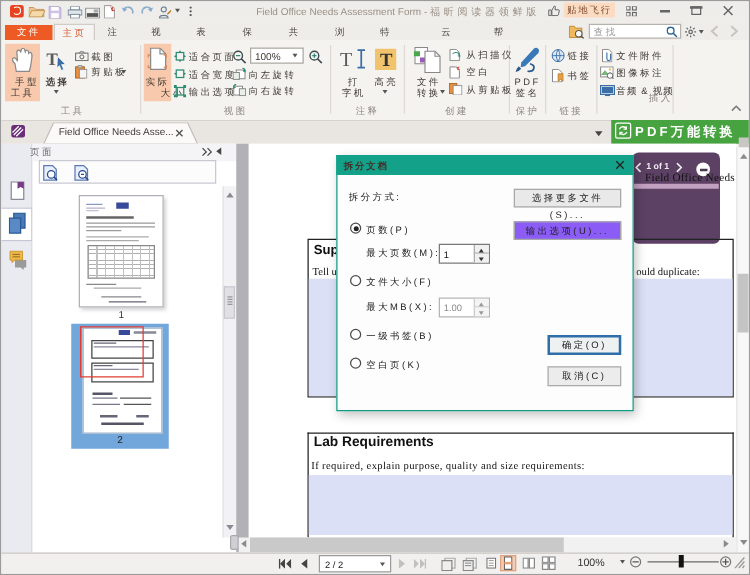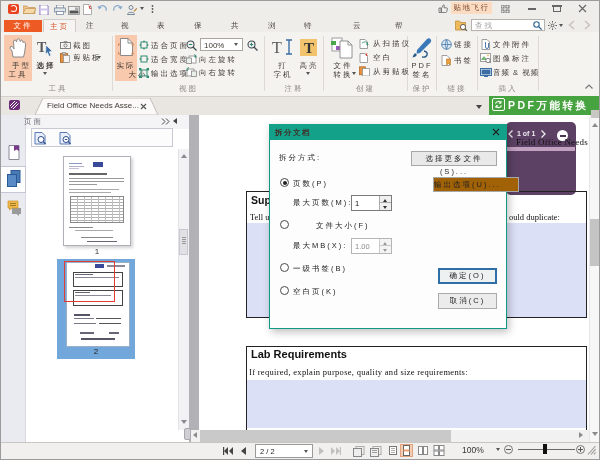--- a/index.html
+++ b/index.html
@@ -61,20 +61,21 @@
         <path d="M0.5 9.5 C0.5 6.5 7.5 6.5 7.5 9.5 Z" fill="none" stroke="#6a7d90" stroke-width=".9"></path>
         <path d="M6.5 6 l3-3 l0.8 0.8 l-3 3 Z" fill="#b8762a"></path>
       </svg>
  <div class="a" style="left:139px;top:6px;width:0;height:0;border-left:2.5px solid transparent;border-right:2.5px solid transparent;border-top:3px solid #555;"></div>
  <svg class="ico" style="left:150px;top:4px" width="3" height="8" viewBox="0 0 3 8">
         <circle cx="1.5" cy="1" r="0.9" fill="#555"></circle>
         <circle cx="1.5" cy="4" r="0.9" fill="#555"></circle>
         <circle cx="1.5" cy="7" r="0.9" fill="#555"></circle>
       </svg>
 </div>
+<div class="a" style="left:204px;top:3px;width:240px;height:10px;font-size:8px;color:#9a9186;white-space:nowrap;">Field Office Needs Assessment Form - <span style="letter-spacing:3px;">福昕阅读器领鲜版</span></div>
 <div id="titler">
 
  <svg class="ico" style="left:437px;top:3px" width="10" height="9" viewBox="0 0 10 9">
         <path d="M1 4 h2 v4.5 H1 Z M3.5 4.2 L5.5 0.8 q1 0 0.8 1.2 l-0.3 1.8 h2.6 q1 0 0.8 1 l-0.7 3 q-0.2 0.7-1 0.7 H3.5 Z" fill="none" stroke="#666" stroke-width=".8"></path>
       </svg>
  <div class="a" style="left:450px;top:1px;width:41px;height:12px;background:#fbdcc3;color:#7c4a2d;font-size:7.5px;text-align:center;line-height:12px;letter-spacing:1.5px;">贴地飞行</div>
 
  <svg class="ico" style="left:500px;top:4px" width="9" height="8" viewBox="0 0 9 8">
         <rect x="0" y="0" width="3" height="3" fill="none" stroke="#666" stroke-width=".9"></rect>
         <rect x="5" y="0" width="3" height="3" fill="none" stroke="#666" stroke-width=".9"></rect>
@@ -141,21 +142,21 @@
  <div class="a" style="left:435px;top:35px;width:1px;height:55px;background:#ddd9d4;"></div>
  <div class="a" style="left:476px;top:35px;width:1px;height:55px;background:#ddd9d4;"></div>
  <div class="a" style="left:537px;top:35px;width:1px;height:55px;background:#ddd9d4;"></div>
 
  <div class="a" style="left:3px;top:83px;width:108px;text-align:center;color:#8d8780;">工具</div>
  <div class="a" style="left:112px;top:83px;width:151px;text-align:center;color:#8d8780;">视图</div>
  <div class="a" style="left:264px;top:83px;width:58px;text-align:center;color:#8d8780;">注释</div>
  <div class="a" style="left:323px;top:83px;width:83px;text-align:center;color:#8d8780;">创建</div>
  <div class="a" style="left:407px;top:83px;width:28px;text-align:center;color:#8d8780;">保护</div>
  <div class="a" style="left:436px;top:83px;width:40px;text-align:center;color:#8d8780;">链接</div>
- <div class="a" style="left:477px;top:83px;width:60px;text-align:center;color:#8d8780;">插入</div>
+ <div class="a" style="left:477px;top:73px;width:60px;text-align:right;color:#8d8780;">插入</div>
  <svg class="ico" style="left:584px;top:83px" width="8" height="5" viewBox="0 0 8 5">
         <path d="M0.5 4.5 L4 1 L7.5 4.5" fill="none" stroke="#777" stroke-width="1.2"></path>
       </svg>
 
  <div class="a" style="left:3px;top:34px;width:28px;height:46px;background:#f8c9ac;"></div>
  <svg class="ico" style="left:8px;top:37px" width="18" height="20" viewBox="0 0 18 20">
         <path d="M4 19 L3 13 Q0 10 1.5 8.5 Q3 7.5 4.5 10 L5 11 L4.5 4 Q4.5 2 6 2 Q7.3 2 7.5 4 L8 2 Q8.3 0.5 9.7 0.8 Q11 1 11 3 L11.2 3.5 Q11.6 2 12.8 2.2 Q14 2.5 14 4.5 Q14.8 3.5 15.8 4.2 Q16.8 5 16.5 8 L15.5 15 L14.5 19 Z" fill="#fff" stroke="#8a8a8a" stroke-width="1"></path>
       </svg>
  <div class="a" style="left:3px;top:60px;width:35px;text-align:center;">手型</div>
  <div class="a" style="left:3px;top:69px;width:28px;text-align:center;">工具</div>
@@ -480,30 +481,30 @@
  <div class="a" style="left:268px;top:123px;width:238px;height:16px;background:#13a289;box-sizing:border-box;"></div>
  <div class="a" style="left:274px;top:127px;font-size:7.5px;color:#42302a;font-weight:bold;letter-spacing:1.5px;">拆分文档</div>
  <svg class="ico" style="left:491px;top:127px" width="8" height="8" viewBox="0 0 8 8">
         <path d="M1 1 L7 7 M7 1 L1 7" stroke="#222" stroke-width="1.1"></path>
       </svg>
  <div class="a" style="left:278px;top:152px;font-size:7.5px;color:#222;">拆分方式:</div>
  <div class="a" style="left:410px;top:150px;width:86px;height:15px;background:#e9e9e9;border:1px solid #a8a8a8;box-sizing:border-box;font-size:7.5px;color:#222;text-align:center;line-height:13px;">选择更多文件(S)...</div>
  <div class="a" style="left:279px;top:177px;width:9px;height:9px;border:1px solid #4a4a4a;border-radius:50%;box-sizing:border-box;background:#fff;"></div>
  <div class="a" style="left:281.5px;top:179.5px;width:4px;height:4px;border-radius:50%;background:#222;"></div>
  <div class="a" style="left:292px;top:178px;font-size:7.5px;color:#222;">页数(P)</div>
- <div class="a" style="left:432px;top:176px;width:86px;height:15px;background:#a16207;border:1px solid #a8a8a8;box-sizing:border-box;font-size:7.5px;color:#222;text-align:left;line-height:13px;">输出选项(U)...</div>
+ <div class="a" style="left:410px;top:176px;width:86px;height:15px;background:#8b5cf6;border:1px solid #a8a8a8;box-sizing:border-box;font-size:7.5px;color:#222;text-align:center;line-height:13px;">输出选项(U)...</div>
  <div class="a" style="left:292px;top:197px;font-size:7.5px;color:#222;">最大页数(M):</div>
  <div class="a" style="left:350px;top:194px;width:41px;height:16px;background:#fff;border:1px solid #7a7a7a;box-sizing:border-box;"></div>
  <div class="a" style="left:354px;top:198px;font-size:7.5px;color:#111;letter-spacing:0;">1</div>
  <div class="a" style="left:378px;top:195px;width:12px;height:7px;background:#f0f0f0;border-left:1px solid #aaa;border-bottom:1px solid #aaa;box-sizing:border-box;"></div>
  <div class="a" style="left:378px;top:202px;width:12px;height:7px;background:#f0f0f0;border-left:1px solid #aaa;box-sizing:border-box;"></div>
  <div class="a" style="left:382px;top:197.5px;width:0;height:0;border-left:2.5px solid transparent;border-right:2.5px solid transparent;border-bottom:3px solid #333;"></div>
  <div class="a" style="left:382px;top:204.5px;width:0;height:0;border-left:2.5px solid transparent;border-right:2.5px solid transparent;border-top:3px solid #333;"></div>
  <div class="a" style="left:279px;top:219px;width:9px;height:9px;border:1px solid #4a4a4a;border-radius:50%;box-sizing:border-box;background:#fff;"></div>
- <div class="a" style="left:292px;top:220px;font-size:7.5px;color:#222;margin-left:23px;">文件大小(F)</div>
+ <div class="a" style="left:292px;top:220px;font-size:7.5px;color:#222;">文件大小(F)</div>
  <div class="a" style="left:292px;top:240px;font-size:7.5px;color:#222;">最大MB(X):</div>
  <div class="a" style="left:350px;top:237px;width:41px;height:16px;background:#fff;border:1px solid #b5b5b5;box-sizing:border-box;"></div>
  <div class="a" style="left:354px;top:241px;font-size:7.5px;color:#8a8a8a;letter-spacing:0;">1.00</div>
  <div class="a" style="left:378px;top:238px;width:12px;height:7px;background:#f4f4f4;border-left:1px solid #ccc;border-bottom:1px solid #ccc;box-sizing:border-box;"></div>
  <div class="a" style="left:378px;top:245px;width:12px;height:7px;background:#f4f4f4;border-left:1px solid #ccc;box-sizing:border-box;"></div>
  <div class="a" style="left:382px;top:240.5px;width:0;height:0;border-left:2.5px solid transparent;border-right:2.5px solid transparent;border-bottom:3px solid #999;"></div>
  <div class="a" style="left:382px;top:247.5px;width:0;height:0;border-left:2.5px solid transparent;border-right:2.5px solid transparent;border-top:3px solid #999;"></div>
  <div class="a" style="left:279px;top:262px;width:9px;height:9px;border:1px solid #4a4a4a;border-radius:50%;box-sizing:border-box;background:#fff;"></div>
  <div class="a" style="left:292px;top:263px;font-size:7.5px;color:#222;">一级书签(B)</div>
  <div class="a" style="left:279px;top:285px;width:9px;height:9px;border:1px solid #4a4a4a;border-radius:50%;box-sizing:border-box;background:#fff;"></div>

